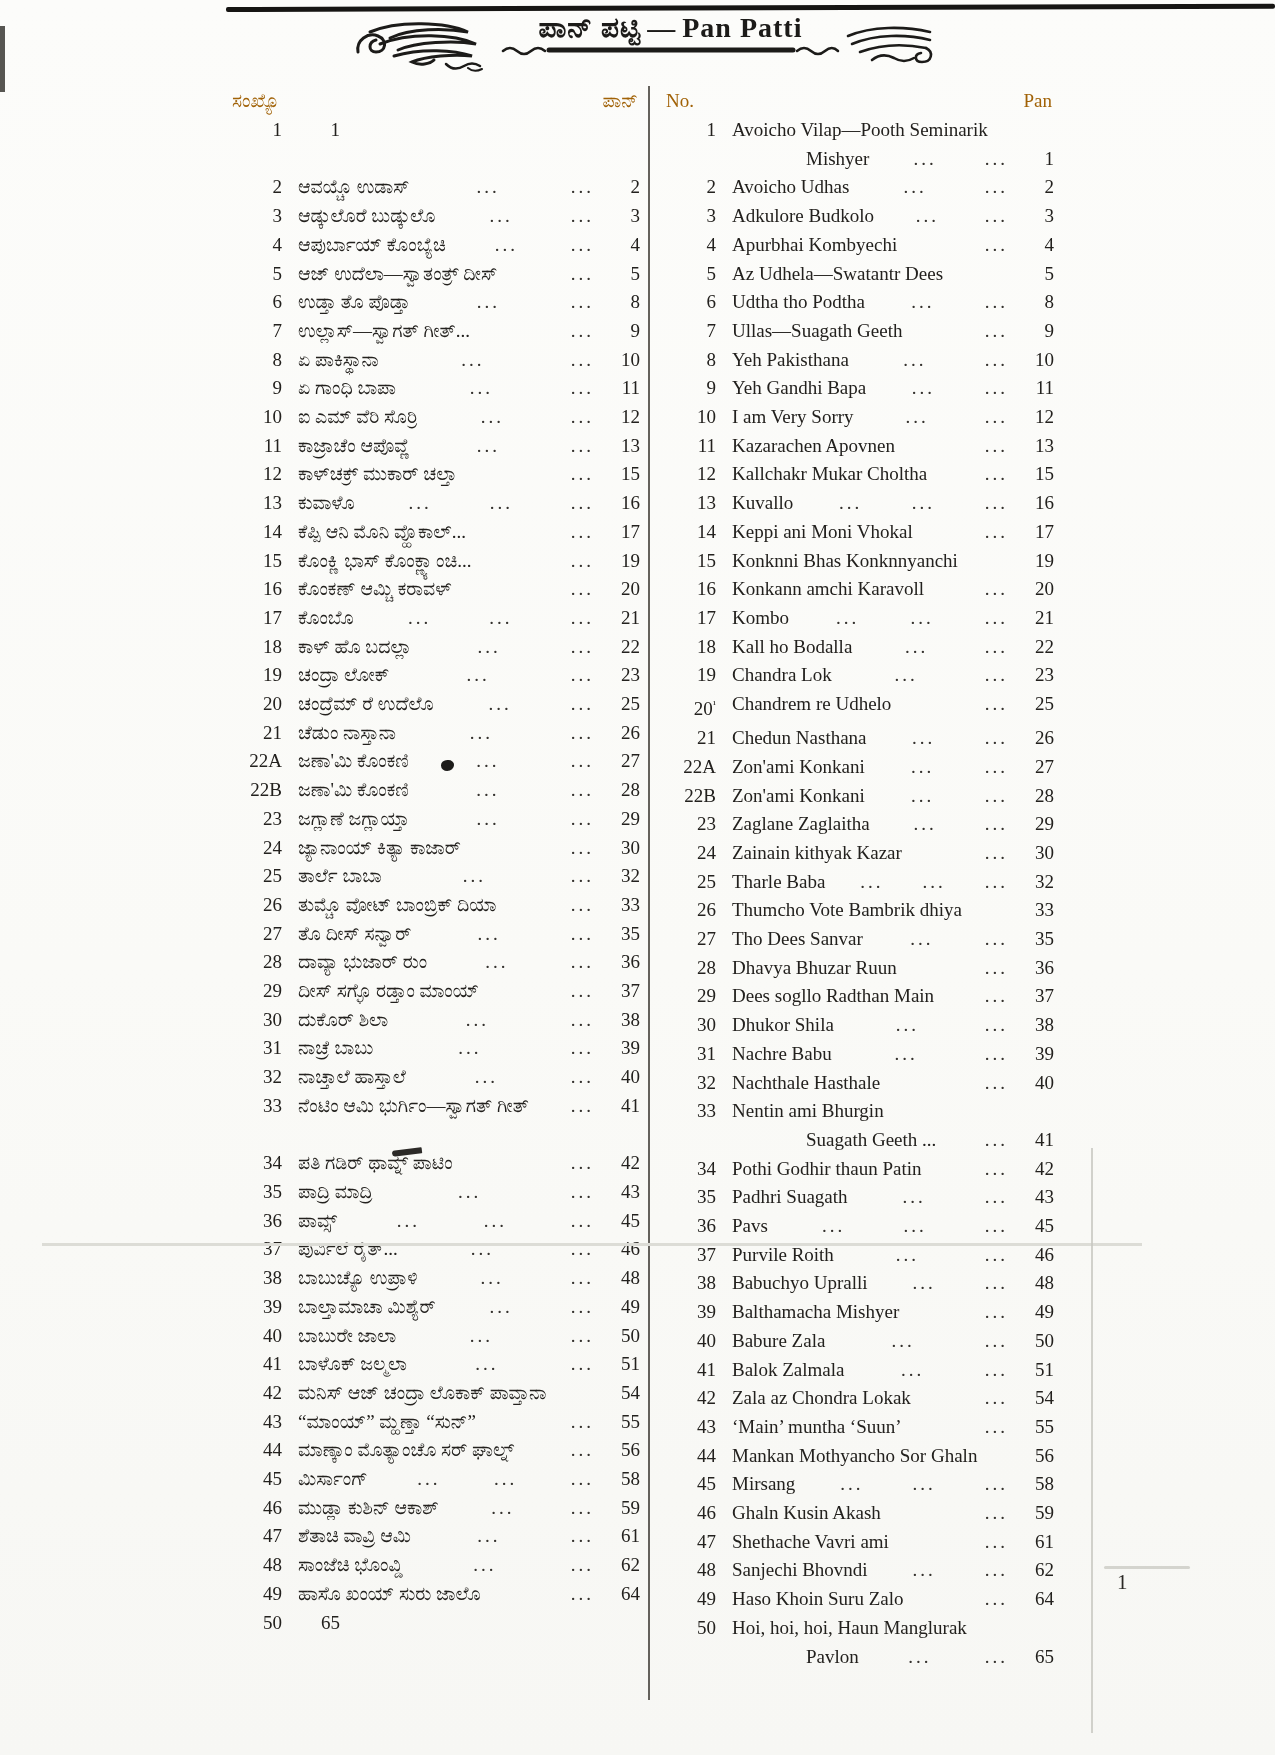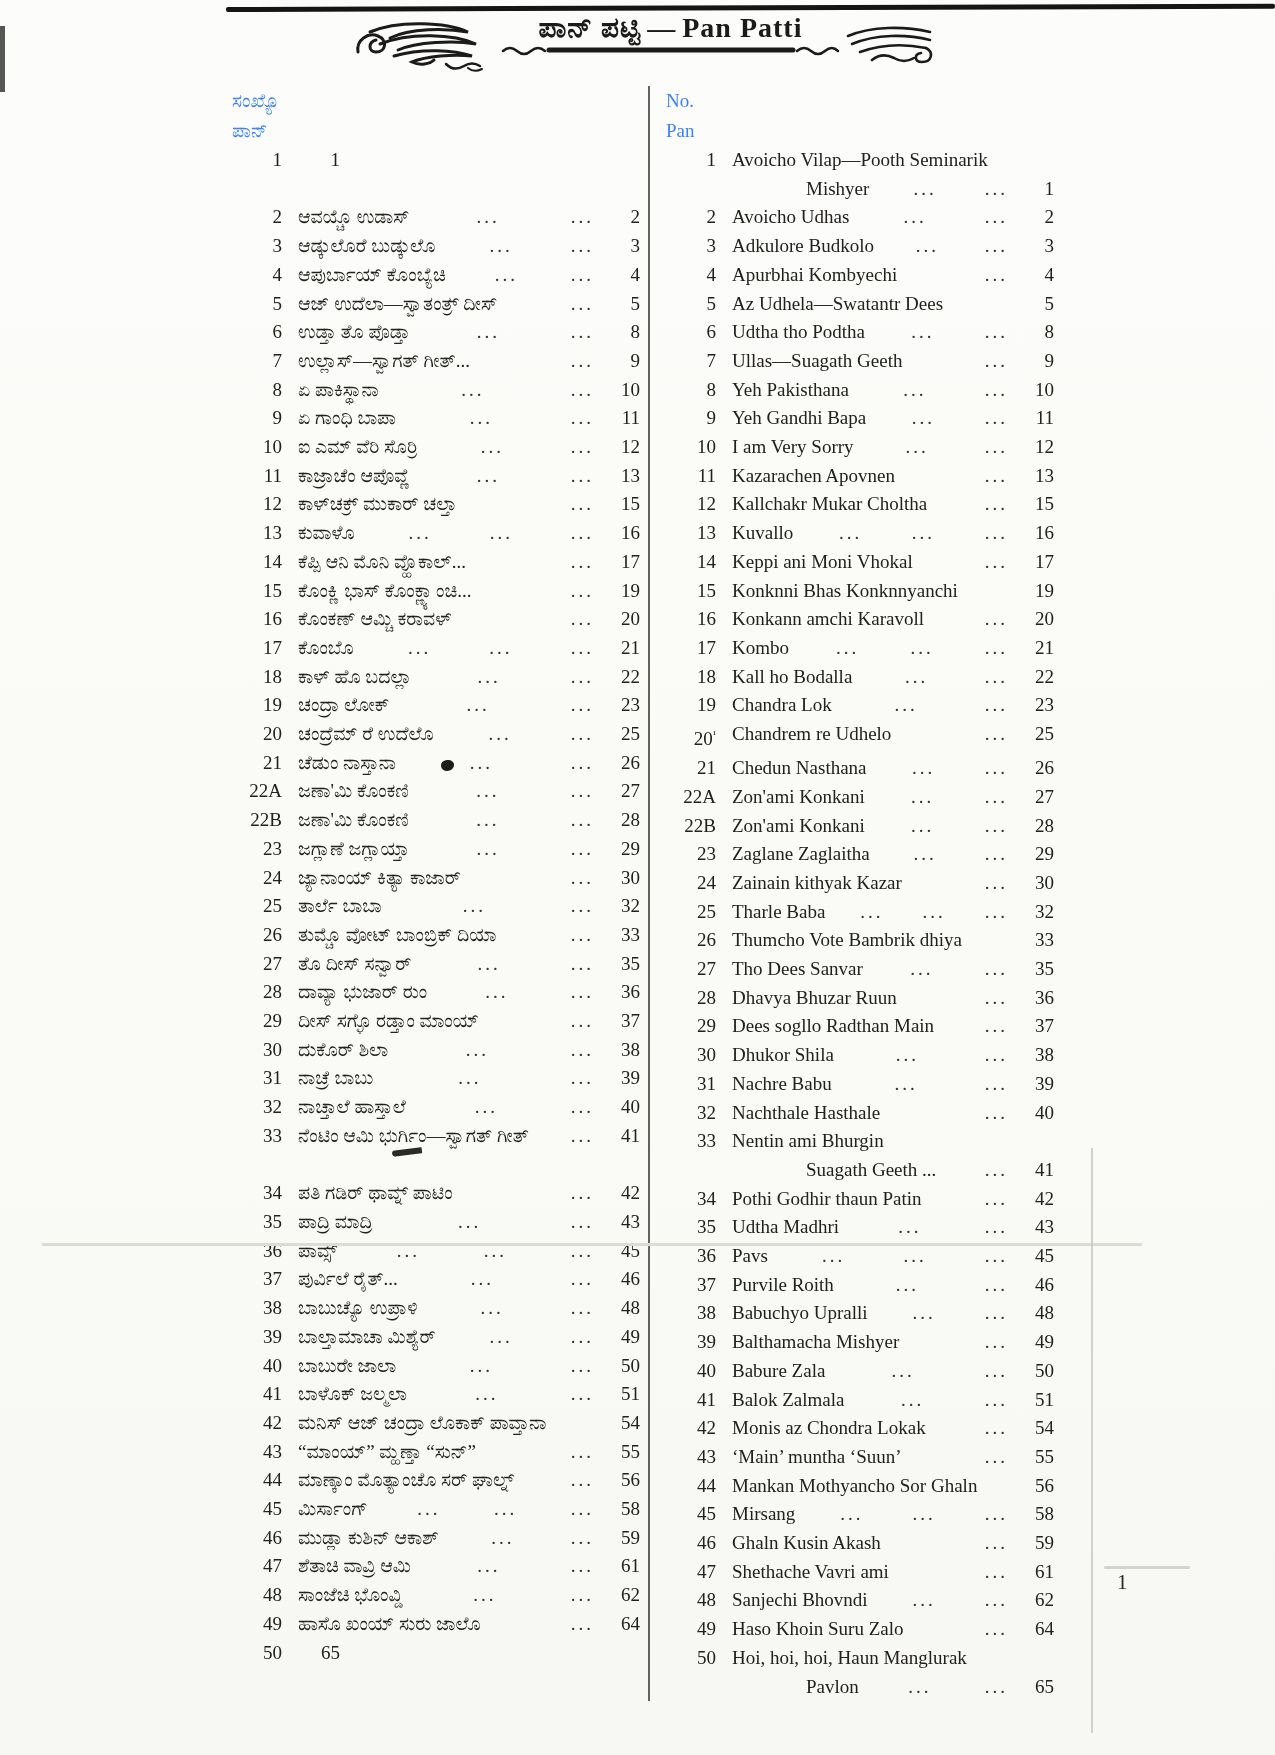--- a/index.html
+++ b/index.html
@@ -24,21 +24,21 @@
   .page-title{font-size:28px;font-weight:bold;letter-spacing:1px;white-space:nowrap;color:#1c1b19;}
   .page-title .sep{padding:0 6px;}
   .underline-svg{margin-top:-2px;}
 
   .toc{position:absolute;left:232px;top:86px;width:822px;display:flex;align-items:stretch;}
   .col{display:flex;flex-direction:column;}
   .col-left{flex:0 0 408px;}
   .col-right{flex:1;padding-left:16px;}
   .divider{flex:0 0 2px;background:#4a4641;margin-left:8px;opacity:.85;min-height:1614px;}
 
-  .col-header{display:flex;justify-content:space-between;font-size:19px;line-height:30px;color:#3b82f6;flex-direction:column;}
+  .col-header{display:flex;justify-content:space-between;font-size:19px;line-height:30px;color:#a16207;}
   .col-header .hp{padding-right:2px;}
   .toc-row{display:flex;font-size:19px;line-height:28.7px;white-space:nowrap;}
   .toc-row .no{flex:0 0 50px;text-align:right;padding-right:16px;}
   .toc-row .no sup{font-size:11px;}
   .toc-row .mid{flex:1;display:flex;min-width:0;}
   .toc-row .t{white-space:nowrap;}
   .toc-row .d{margin-left:auto;letter-spacing:3px;padding:0 4px;color:#35322e;}
   .toc-row .pan{flex:0 0 42px;text-align:right;}
   .toc-row.cont .mid{padding-left:74px;}
   .rowgap{width:100%;}
@@ -849,21 +849,21 @@
           <span class="no">34</span>
           <span class="mid">
             <span class="t">Pothi Godhir thaun Patin</span>
             <span class="d">...</span>
           </span>
           <span class="pan">42</span>
         </div>
         <div class="toc-row">
           <span class="no">35</span>
           <span class="mid">
-            <span class="t">Udtha Madhri</span>
+            <span class="t">Padhri Suagath</span>
             <span class="d">...</span>
             <span class="d">...</span>
           </span>
           <span class="pan">43</span>
         </div>
         <div class="toc-row">
           <span class="no">36</span>
           <span class="mid">
             <span class="t">Pavs</span>
             <span class="d">...</span>
@@ -912,21 +912,21 @@
           <span class="mid">
             <span class="t">Balok Zalmala</span>
             <span class="d">...</span>
             <span class="d">...</span>
           </span>
           <span class="pan">51</span>
         </div>
         <div class="toc-row">
           <span class="no">42</span>
           <span class="mid">
-            <span class="t">Monis az Chondra Lokak</span>
+            <span class="t">Zala az Chondra Lokak</span>
             <span class="d">...</span>
           </span>
           <span class="pan">54</span>
         </div>
         <div class="toc-row">
           <span class="no">43</span>
           <span class="mid">
             <span class="t">‘Main’ muntha ‘Suun’</span>
             <span class="d">...</span>
           </span>

